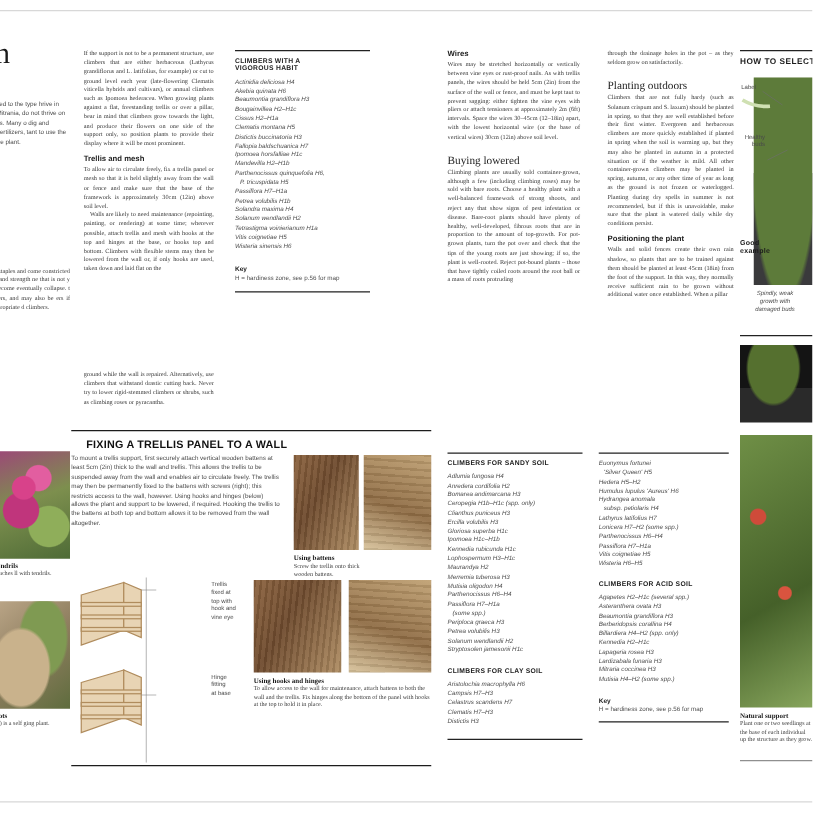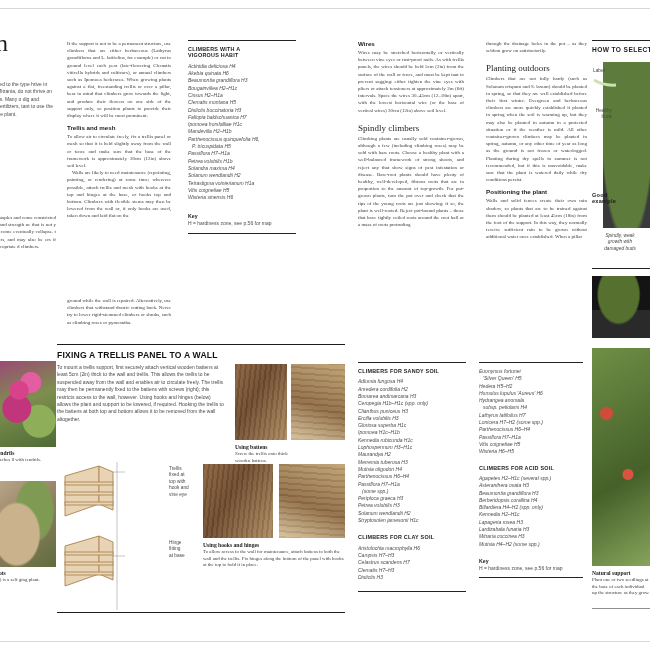--- a/index.html
+++ b/index.html
@@ -63,21 +63,21 @@
     font-family:"Liberation Sans", sans-serif;
     font-size:5.0px;color:#4c4c4c;line-height:7px;
   }
 
   
   #trellis-box{position:absolute;left:57px;top:344px;width:288px;height:286px;}
   .box-rule{position:absolute;left:0;background:#1c1c1c;height:1px;width:288px;}
   .boxtitle{
     font-family:"Liberation Sans", sans-serif;
     font-size:8.6px;font-weight:bold;color:#111;letter-spacing:.2px;
-    position:absolute;left:0;top:6px;
+    position:absolute;left:12px;top:6px;
   }
   .boxbody{position:absolute;left:0;top:20px;width:168px;}
   .cap-serif-b{
     font-family:"Liberation Serif", serif;
     font-size:5.6px;font-weight:bold;color:#1a1a1a;line-height:7px;
   }
   .cap-serif{
     font-family:"Liberation Serif", serif;
     font-size:4.9px;color:#3d3d3d;line-height:6.6px;
   }
@@ -198,21 +198,21 @@
     <div style="margin-top:12px;">
       <div class="keyhead">Key</div>
       <div class="keytxt">H = hardiness zone, see p.56 for map</div>
     </div>
     <div class="rule" style="position:relative;width:108px;margin-top:6px;"></div>
   </div>
 
   <div class="col" style="left:358px;top:40px;width:106px;">
     <h3 class="sub" style="margin-top:0;">Wires</h3>
     <div class="body-txt">Wires may be stretched horizontally or vertically between vine eyes or rust-proof nails. As with trellis panels, the wires should be held 5cm (2in) from the surface of the wall or fence, and must be kept taut to prevent sagging: either tighten the vine eyes with pliers or attach tensioners at approximately 2m (6ft) intervals. Space the wires 30–45cm (12–18in) apart, with the lowest horizontal wire (or the base of vertical wires) 30cm (12in) above soil level.</div>
-    <h2 class="sec" style="margin-top:9px;">Spindly climbers</h2>
+    <h2 class="sec" style="margin-top:9px;">Buying lowered</h2>
     <div class="body-txt">Climbing plants are usually sold container-grown, although a few (including climbing roses) may be sold with bare roots. Choose a healthy plant with a well-balanced framework of strong shoots, and reject any that show signs of pest infestation or disease. Bare-root plants should have plenty of healthy, well-developed, fibrous roots that are in proportion to the amount of top-growth. For pot-grown plants, turn the pot over and check that the tips of the young roots are just showing; if so, the plant is well-rooted. Reject pot-bound plants – those that have tightly coiled roots around the root ball or a mass of roots protruding</div>
   </div>
 
   <div class="col" style="left:486px;top:40px;width:101px;">
     <div class="body-txt">through the drainage holes in the pot – as they seldom grow on satisfactorily.</div>
     <h2 class="sec" style="margin-top:9px;">Planting outdoors</h2>
     <div class="body-txt">Climbers that are not fully hardy (such as Solanum crispum and S. laxum) should be planted in spring, so that they are well established before their first winter. Evergreen and herbaceous climbers are more quickly established if planted in spring when the soil is warming up, but they may also be planted in autumn in a protected situation or if the weather is mild. All other container-grown climbers may be planted in spring, autumn, or any other time of year as long as the ground is not frozen or waterlogged. Planting during dry spells in summer is not recommended, but if this is unavoidable, make sure that the plant is watered daily while dry conditions persist.</div>
     <h3 class="sub">Positioning the plant</h3>
     <div class="body-txt">Walls and solid fences create their own rain shadow, so plants that are to be trained against them should be planted at least 45cm (18in) from the foot of the support. In this way, they normally receive sufficient rain to be grown without additional water once established. When a pillar</div>
   </div>

